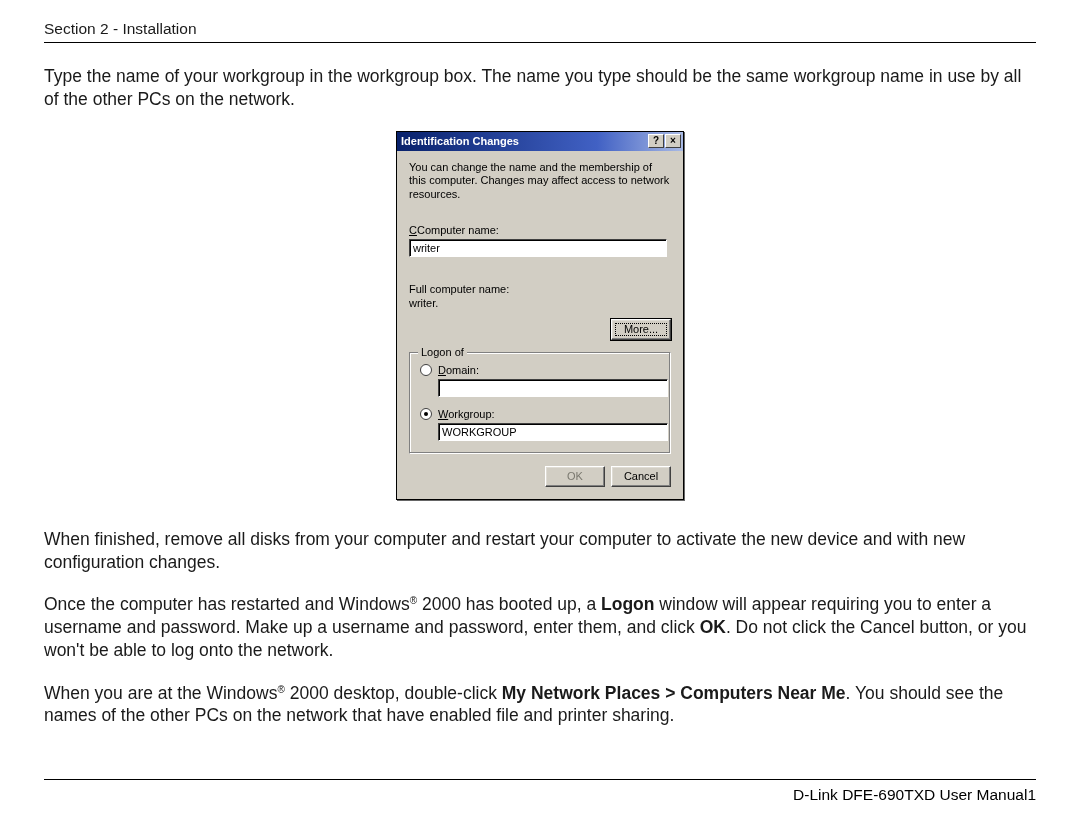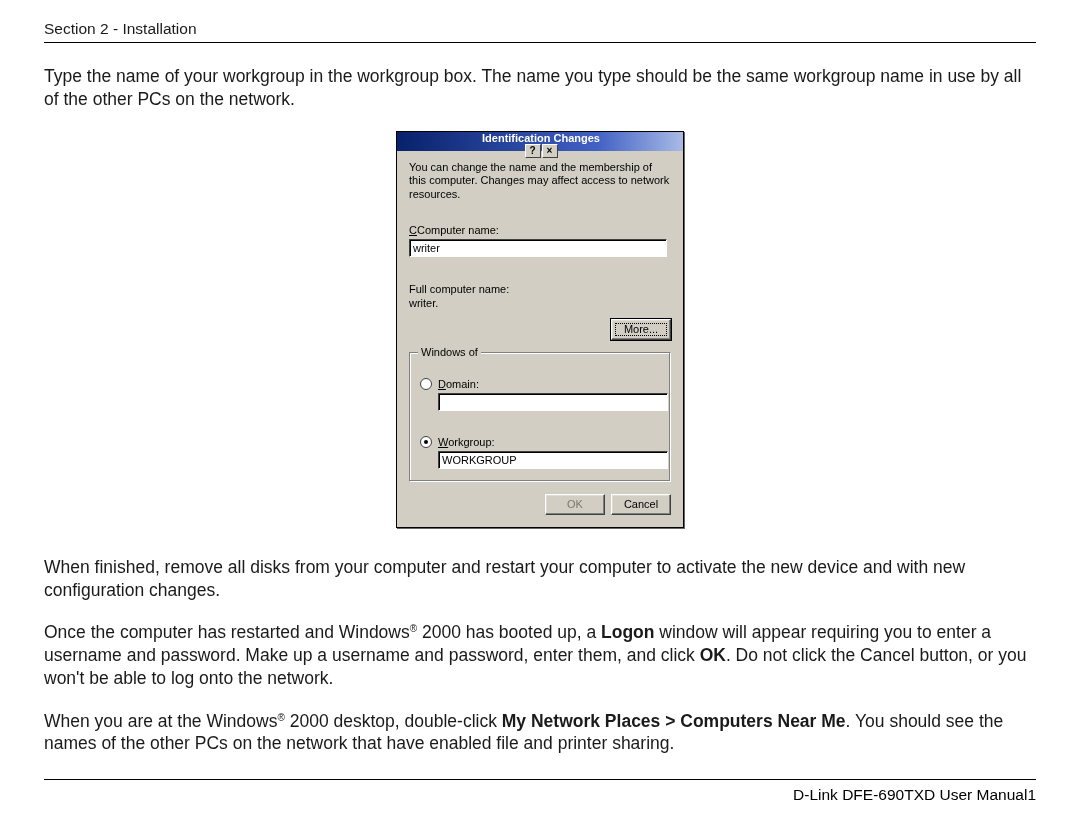--- a/index.html
+++ b/index.html
@@ -42,21 +42,20 @@
     border: 1px solid #000;
     box-shadow: 1px 1px 0 #666;
   }
   .titlebar {
     height: 19px;
     background: linear-gradient(90deg, #08216b 0%, #4161c4 70%, #a9bae5 100%);
     display: flex;
     align-items: center;
     justify-content: space-between;
     padding: 0 2px 0 4px;
-    flex-direction: column;
   }
   .titlebar-text {
     color: #fff;
     font-size: 11px;
     font-weight: bold;
   }
   .titlebar-btns { display: flex; gap: 1px; }
   .tb-btn {
     width: 16px; height: 14px;
     background: #d2cec4;
@@ -117,21 +116,21 @@
     border-bottom-color:#fff;
     box-shadow: inset -1px -1px 0 #808080, inset 1px 1px 0 #fff;
     padding: 10px 10px 12px 10px;
     margin-bottom: 12px;
     position:relative;
   }
   .fieldset-legend {
     position:absolute; top:-7px; left:8px;
     background:#d2cec4; padding:0 3px; font-size:11px;
   }
-  .radio-row { display:flex; align-items:flex-start; gap:6px; margin-bottom:3px; margin-top:15px;}
+  .radio-row { display:flex; align-items:flex-start; gap:6px; margin-bottom:3px; margin-top:1px;}
   .radio {
     width:12px;height:12px;border-radius:50%;
     background:#fff;border:1px solid #404040;
     display:flex;align-items:center;justify-content:center;
   }
   .radio.sel::after{content:"";width:4px;height:4px;border-radius:50%;background:#000;}
   .radio-label .ul { text-decoration: underline; }
   .fs-input {
     width: 230px; height:18px; font-size:11px; font-family: Tahoma, Arial, sans-serif;
     margin-left:18px; margin-bottom:10px;
@@ -178,21 +177,21 @@
       <input class="dlg-input" value="writer" style="">
 
       <div class="dlg-static">Full computer name:</div>
       <div class="dlg-value">writer.</div>
 
       <div class="more-row">
         <button class="win-btn default focus-dotted">More...</button>
       </div>
 
       <div class="fieldset">
-        <div class="fieldset-legend">Windows of</div>
+        <div class="fieldset-legend">Logon of</div>
 
         <div class="radio-row">
           <div class="radio"></div>
           <span class="radio-label"><span class="ul">D</span><span>omain:</span></span>
         </div>
         <input class="fs-input" value="" style="">
 
         <div class="radio-row">
           <div class="radio sel"></div>
           <span class="radio-label"><span class="ul">W</span><span>orkgroup:</span></span>

